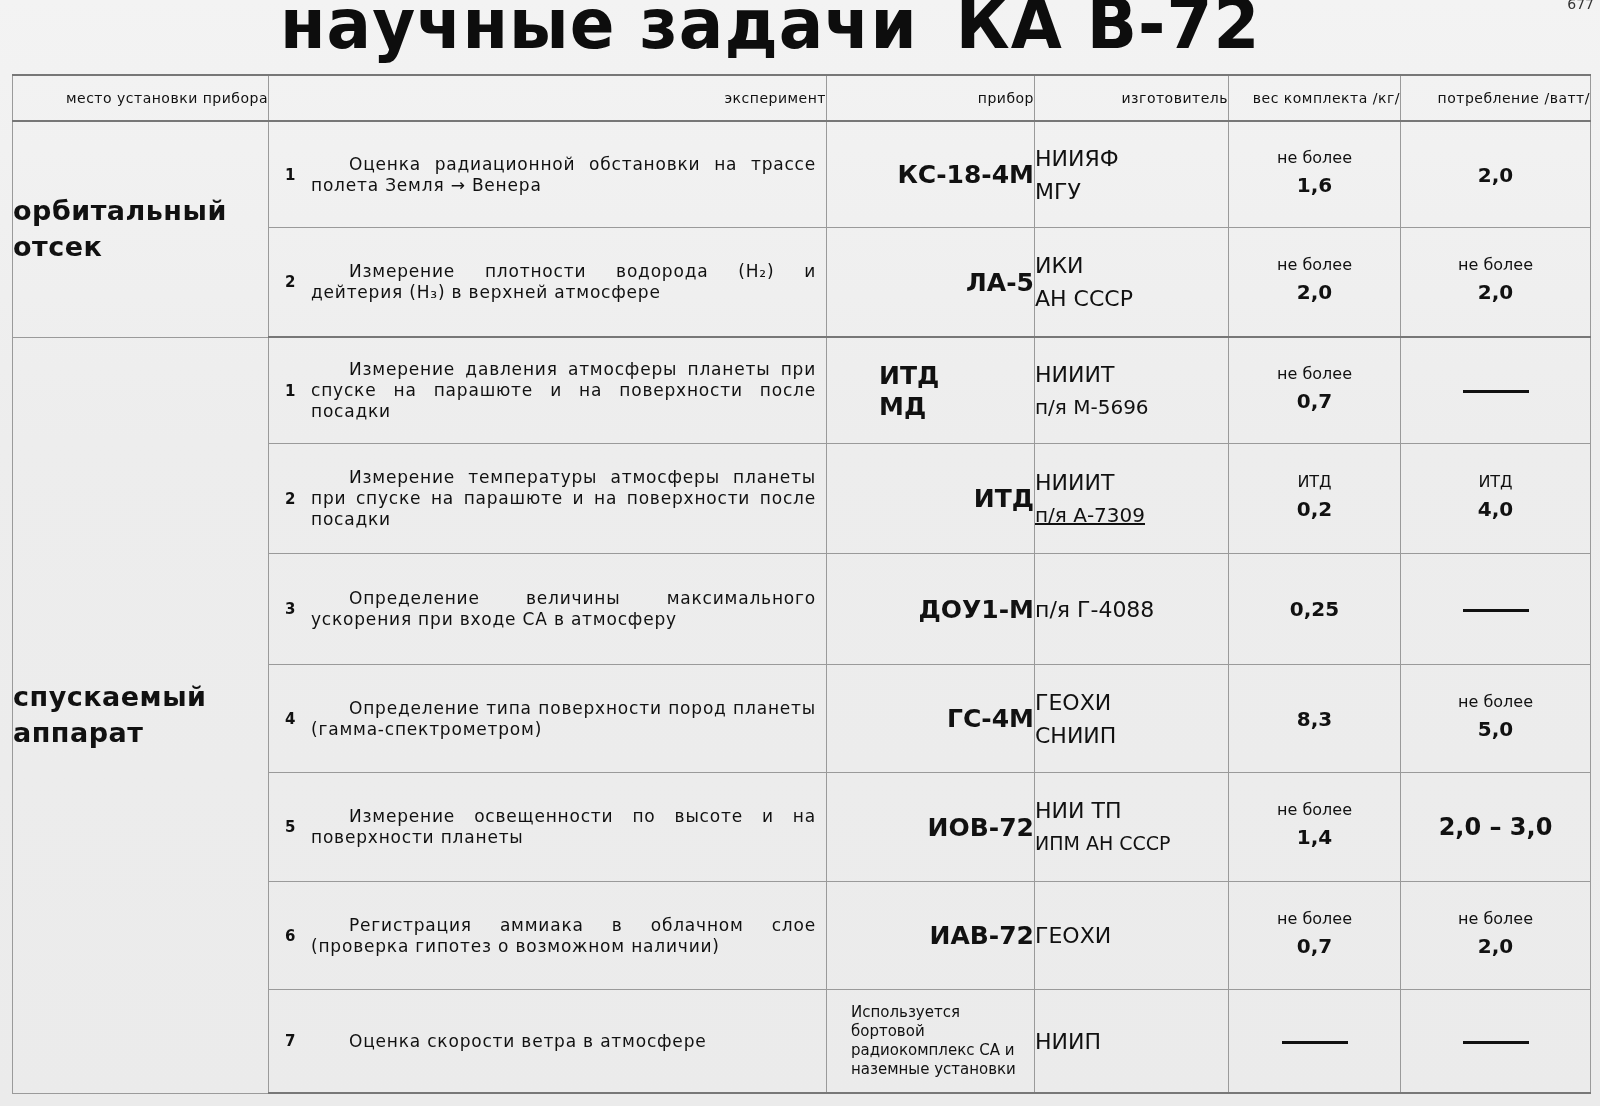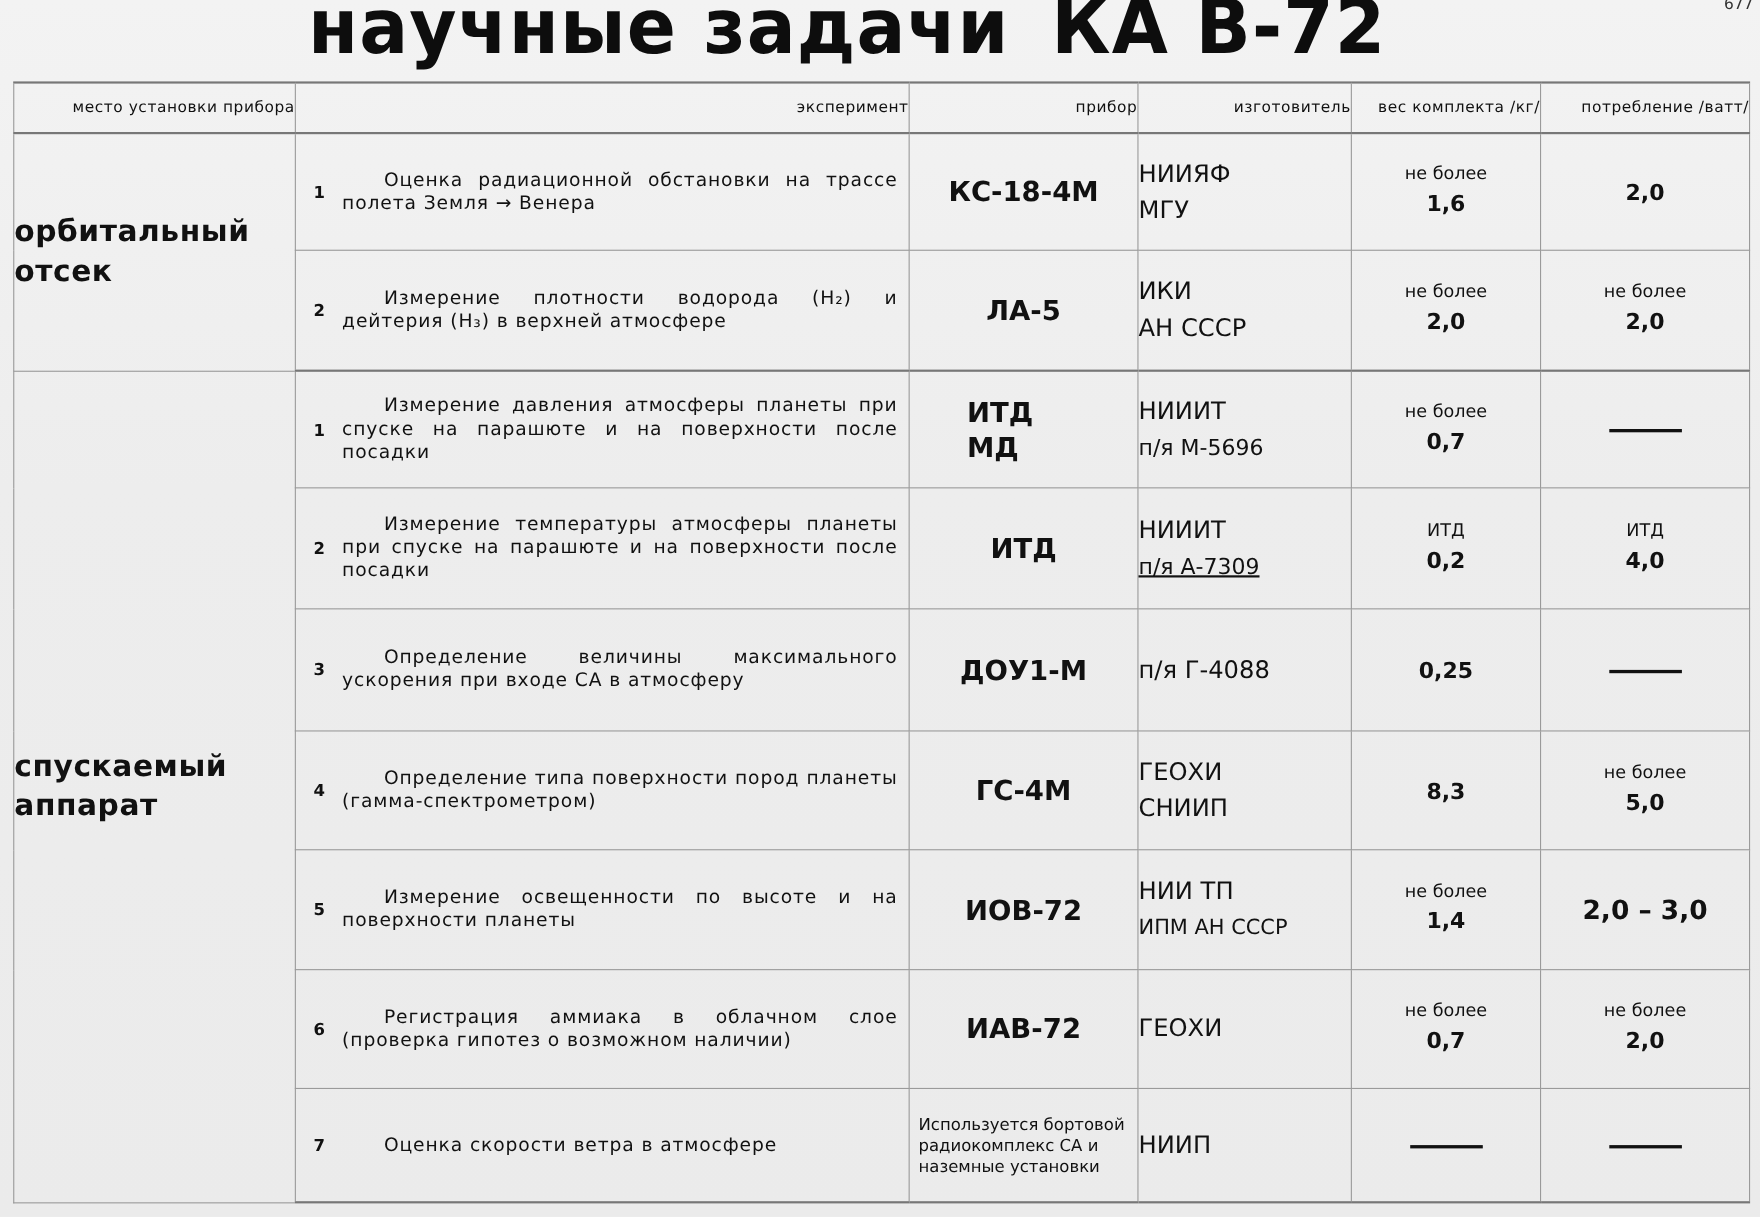--- a/index.html
+++ b/index.html
@@ -55,25 +55,25 @@
   .exp-num {
     position: absolute; left: 16px; top: 50%; transform: translateY(-50%);
     font-size: 15px; font-weight: bold;
   }
   .exp-text {
     margin-left: 42px; margin-right: 10px;
     font-size: 17px; line-height: 21px; letter-spacing: 0.8px;
     text-indent: 38px; text-align: justify;
   }
   .dev-cell {
-    text-align: center; font-weight: bold; font-size: 25px; line-height: 31px;
+    text-align: right; font-weight: bold; font-size: 25px; line-height: 31px;
   }
   .dev-cell.small {
     font-weight: normal; font-size: 15px; line-height: 19px;
-    text-align: left; padding-left: 8px;
+    text-align: left; padding-left: 24px;
   }
   .maker-cell { padding-left: 26px; font-size: 22px; line-height: 33px; }
   .val-cell { text-align: center; }
   .val-note { font-size: 16px; line-height: 20px; display: block; }
   .val-main { font-size: 20px; font-weight: bold; line-height: 34px; display: block; }
   .dash { display: inline-block; width: 66px; height: 3px; background: #111; vertical-align: middle; }
 
   tr.r1 td { height: 105px; }
   tr.r2 td { height: 108px; }
   tr.r3 td { height: 105px; }

